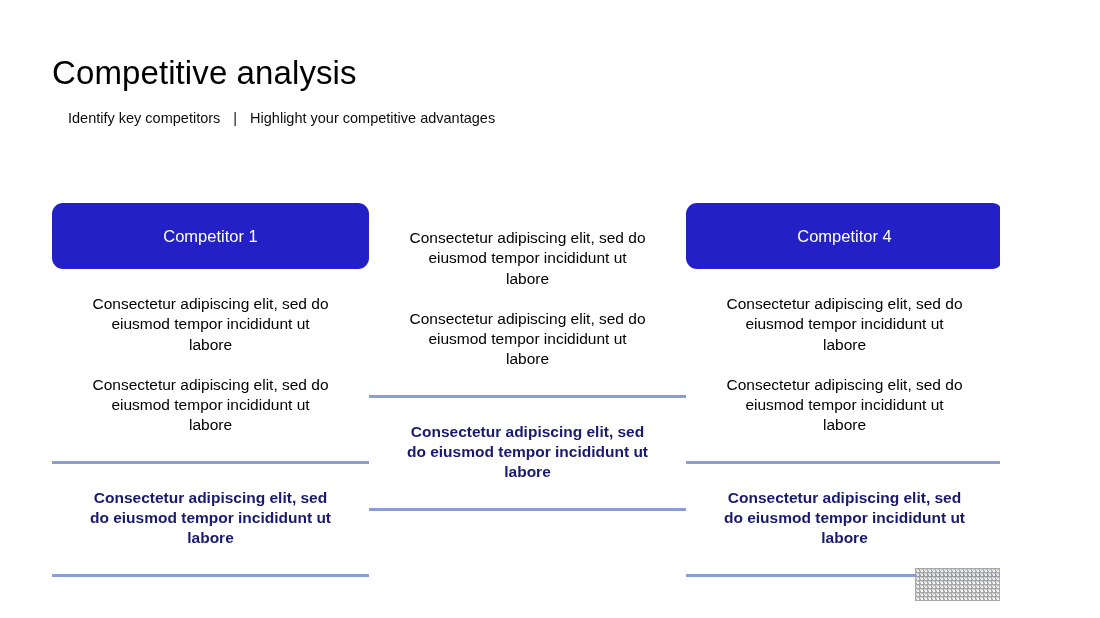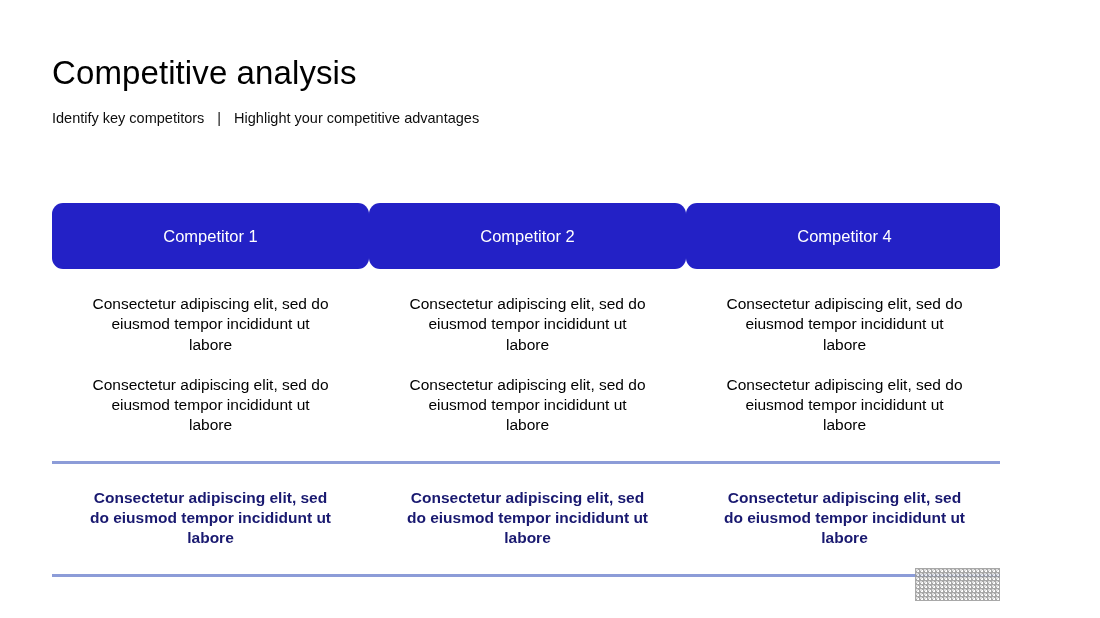--- a/index.html
+++ b/index.html
@@ -30,21 +30,21 @@
   .slide-title {
     font-size: 33px;
     font-weight: 400;
     color: #000000;
     letter-spacing: 0.1px;
     line-height: 42px;
     margin: 0;
     white-space: nowrap;
   }
   .slide-subtitle {
-    margin: 0;
+    margin: 16px;
     margin-top: 14px;
     font-size: 14.5px;
     font-weight: 400;
     color: #0d0d0d;
     line-height: 20px;
     white-space: nowrap;
   }
   .subtitle-sep {
     display: inline-block;
     padding: 0 13px;
@@ -169,23 +169,20 @@
       <div class="card-body">
         <div class="body-para">Consectetur adipiscing elit, sed do eiusmod tempor incididunt ut labore</div>
         <div class="body-para">Consectetur adipiscing elit, sed do eiusmod tempor incididunt ut labore</div>
       </div>
       <div class="rule rule-top"></div>
       <div class="highlight">Consectetur adipiscing elit, sed do eiusmod tempor incididunt ut labore</div>
       <div class="rule rule-bottom"></div>
     </div>
 
     <div class="column">
-      <div class="card-header">
-        <span class="card-header-label">Competitor 2</span>
-      </div>
       <div class="card-body">
         <div class="body-para">Consectetur adipiscing elit, sed do eiusmod tempor incididunt ut labore</div>
         <div class="body-para">Consectetur adipiscing elit, sed do eiusmod tempor incididunt ut labore</div>
       </div>
       <div class="rule rule-top"></div>
       <div class="highlight">Consectetur adipiscing elit, sed do eiusmod tempor incididunt ut labore</div>
       <div class="rule rule-bottom"></div>
     </div>
 
     <div class="column">

